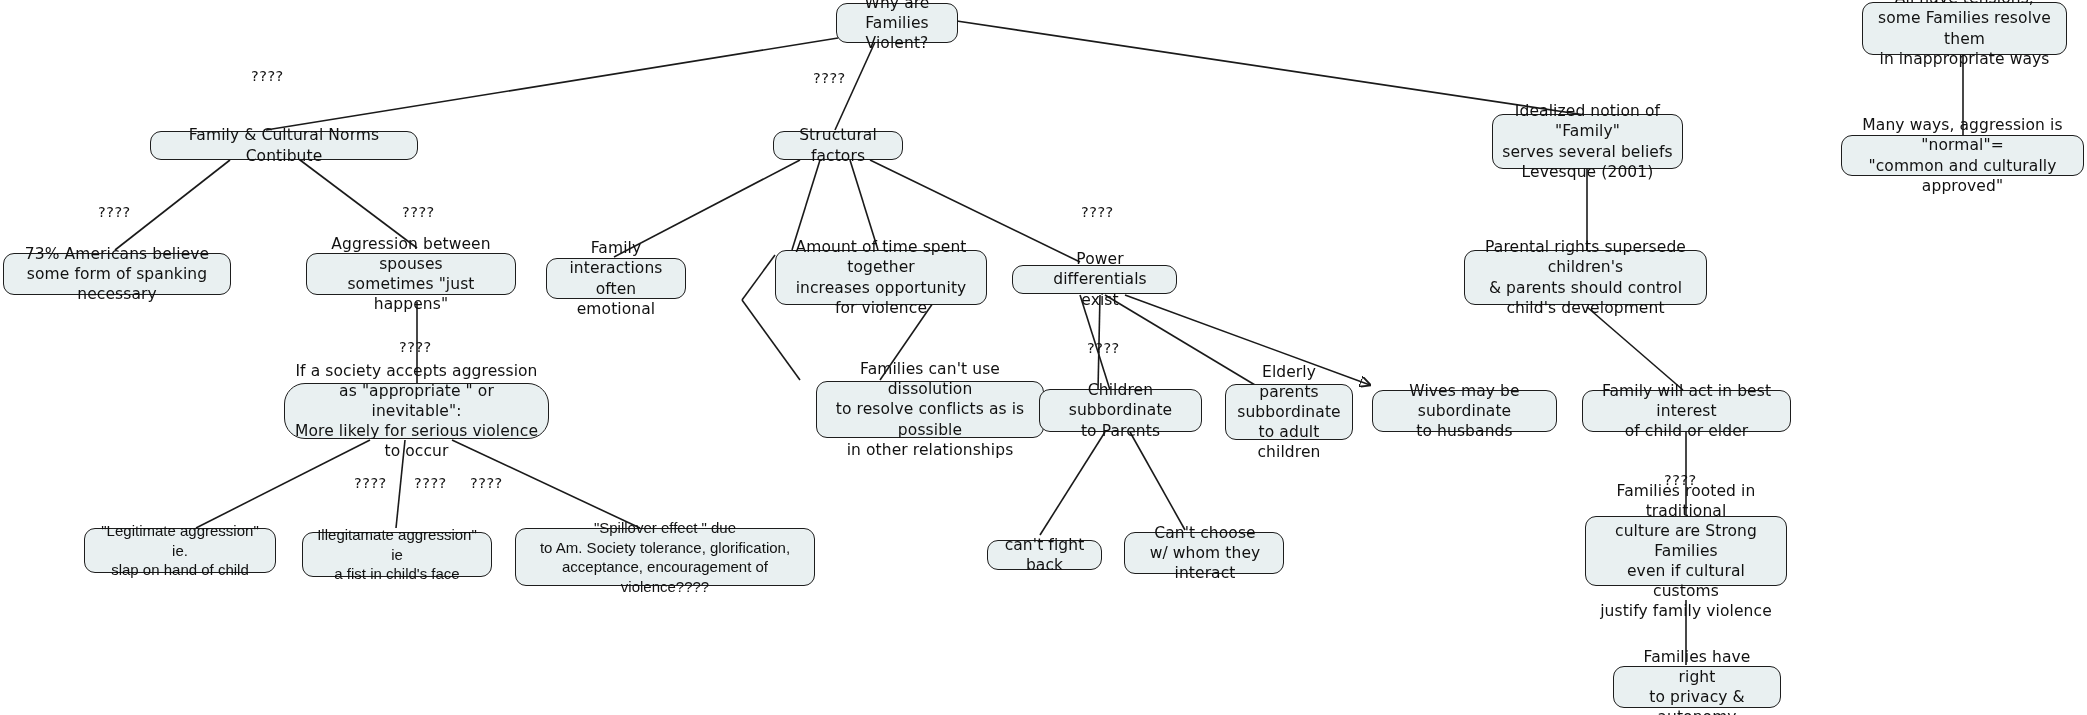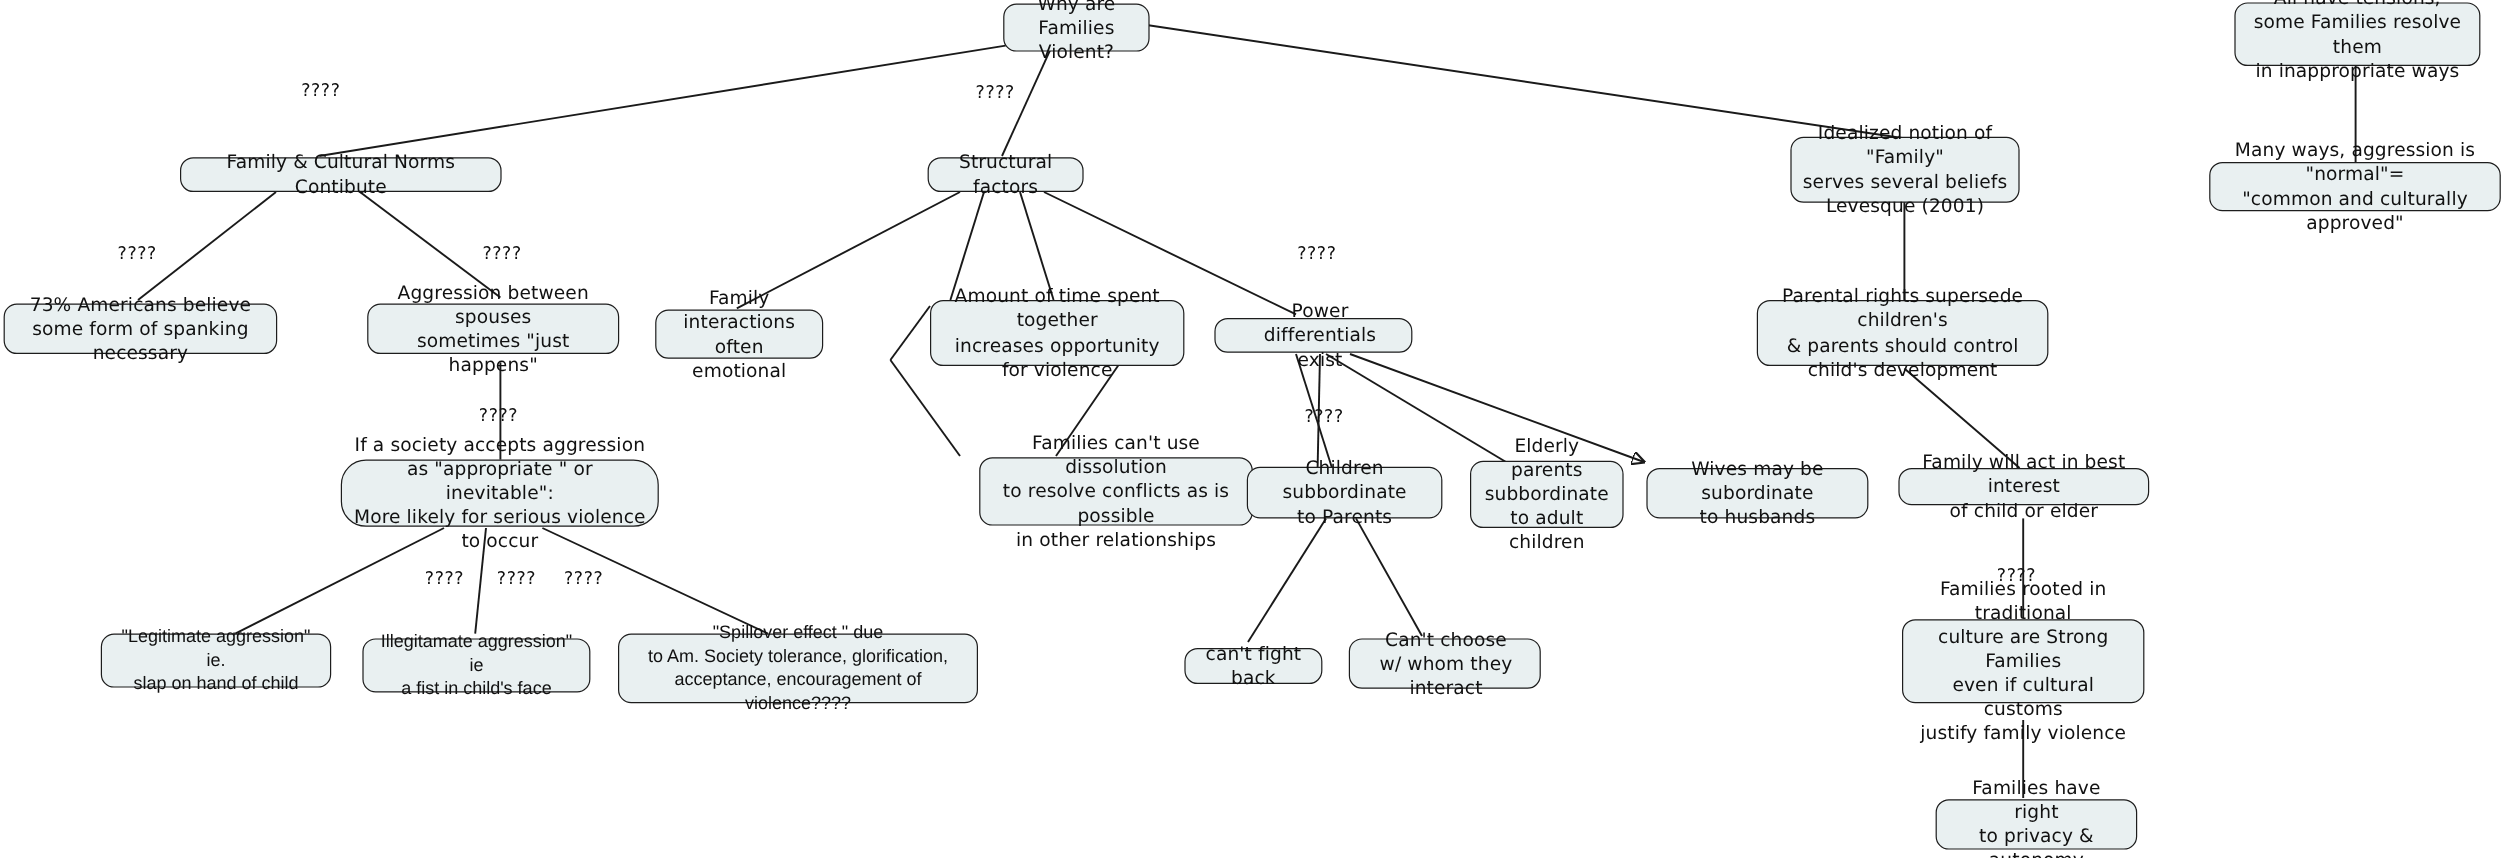--- a/index.html
+++ b/index.html
@@ -157,21 +157,21 @@
   <div class="node" style="left:1039px; top:389px; width:163px; height:43px;">Children subbordinate
 to Parents</div>
 
   <div class="node" style="left:1225px; top:384px; width:128px; height:56px;">Elderly parents
 subbordinate
 to adult children</div>
 
   <div class="node" style="left:1372px; top:390px; width:185px; height:42px;">Wives may be subordinate
 to husbands</div>
 
-  <div class="node" style="left:1582px; top:390px; width:209px; height:31px;">Family will act in best interest
+  <div class="node" style="left:1582px; top:390px; width:209px; height:42px;">Family will act in best interest
 of child or elder</div>
 
   <div class="node narrow" style="left:84px; top:528px; width:192px; height:45px;">"Legitimate aggression" ie.
 slap on hand of child</div>
 
   <div class="node narrow" style="left:302px; top:532px; width:190px; height:45px;">Illegitamate aggression" ie
 a fist in child's face</div>
 
   <div class="node narrow" style="left:515px; top:528px; width:300px; height:58px;">"Spillover effect " due
 to Am. Society tolerance, glorification,

